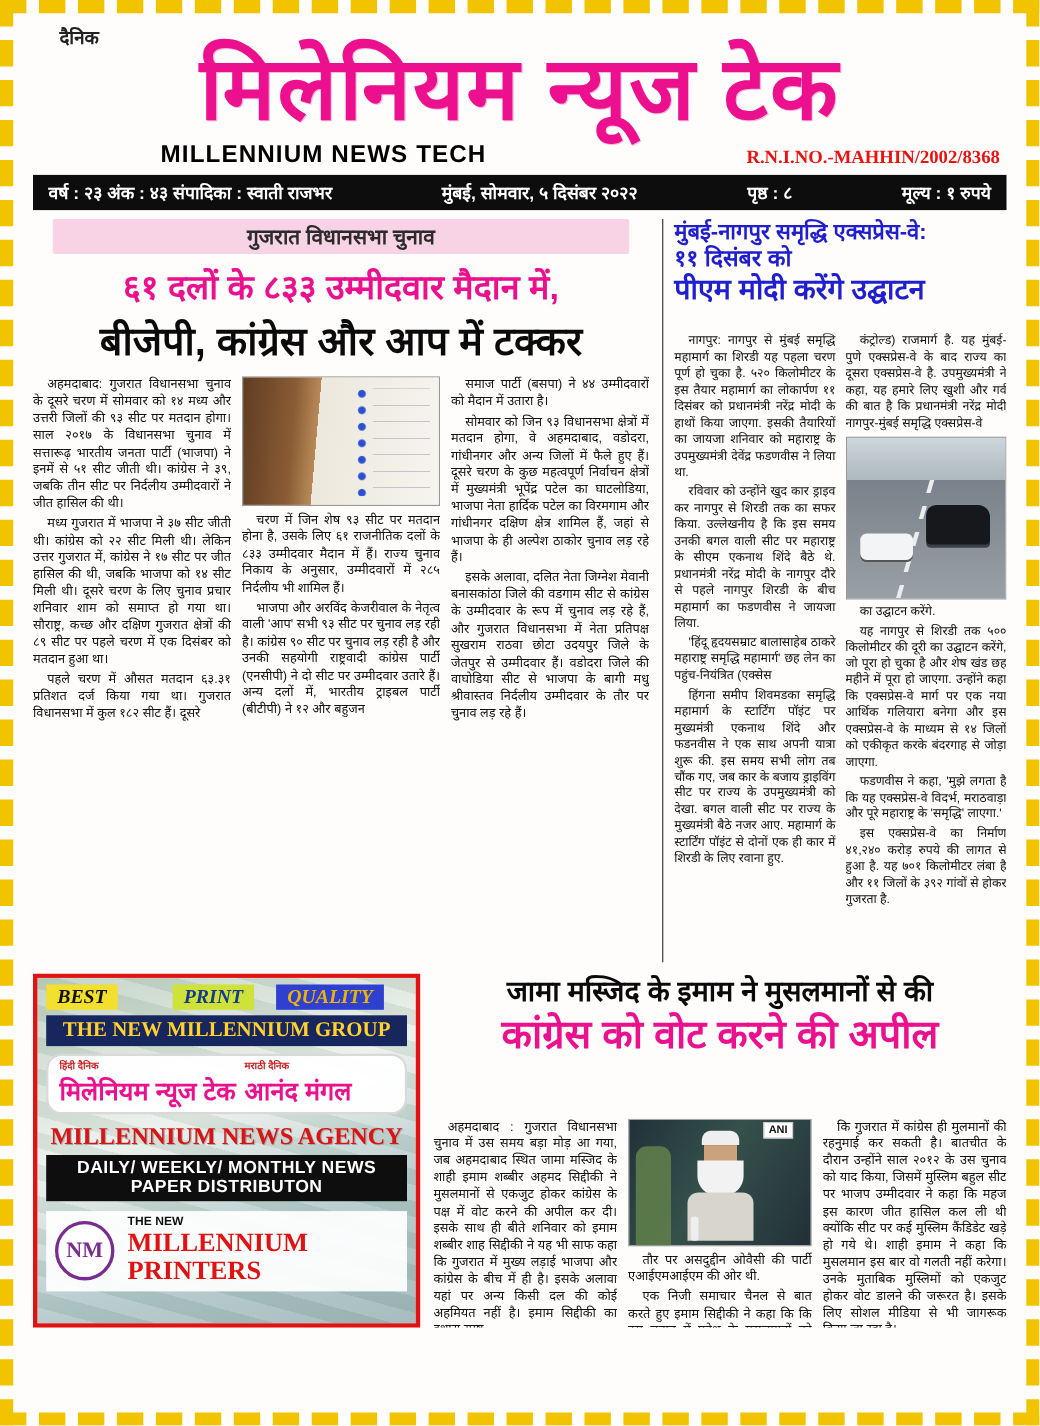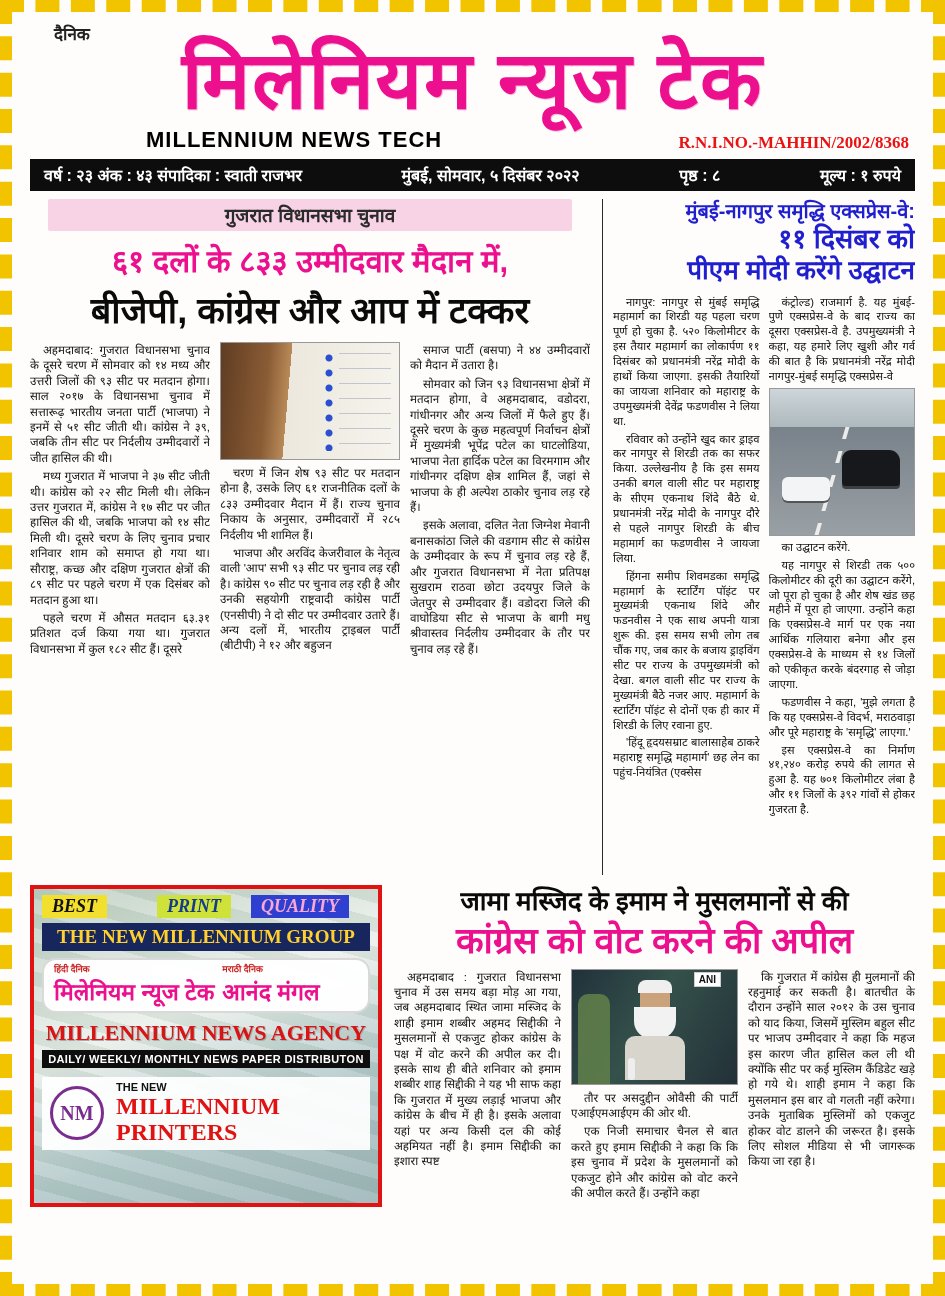--- a/index.html
+++ b/index.html
@@ -41,23 +41,23 @@
     color:var(--red);text-align:center;font-weight:800;
     font-size:61px;line-height:1.16;margin:2px 0;
   }
   .subhead-pink{color:var(--pink);text-align:center;font-weight:bold;font-size:31px;margin-top:4px;}
   .subhead-black{color:#0a0a0a;text-align:center;font-weight:800;font-size:36px;margin:4px 0 8px;}
   .body3{display:flex;gap:10px;flex:1;overflow:hidden;}
   .bodycol{flex:1;font-size:11.6px;line-height:1.33;text-align:justify;overflow:hidden;}
   .para{margin-bottom:3px;text-indent:13px;}
   
   .express{flex:1;border-left:1.5px solid #2a2a2a;padding-left:10px;display:flex;flex-direction:column;overflow:hidden;}
-  .blue-head{color:var(--blue);text-align:right;font-weight:800;line-height:1.2;margin-bottom:8px;}
+  .blue-head{color:var(--blue);text-align:left;font-weight:800;line-height:1.2;margin-bottom:24px;}
   .blue-head .l1{display:block;font-size:20px;}
-  .blue-head .l2{display:block;font-size:27px;}
+  .blue-head .l2{display:block;font-size:21px;}
   .blue-head .l3{display:block;font-size:26px;}
   .body2{display:flex;gap:9px;flex:1;overflow:hidden;}
   .body2 .bodycol{font-size:11.2px;}
   
   .img{position:relative;overflow:hidden;border:1px solid #999;}
   .evm{height:118px;margin-bottom:5px;
     background:linear-gradient(95deg,#5f3c22 0%,#8a5c35 26%,#b98a58 38%,#ece8dd 38%,#f6f4ee 100%);}
   .evm-lines{position:absolute;right:8px;top:10px;bottom:10px;width:52px;
     background:repeating-linear-gradient(180deg,#c4c4cf 0 1px,transparent 1px 15px);}
   .evm-dots{position:absolute;right:64px;top:8px;bottom:8px;width:12px;
@@ -82,35 +82,35 @@
   .bottomrow{display:flex;gap:12px;height:322px;overflow:hidden;margin:10px 2px 0;}
   .ad{
     width:352px;flex:none;border:4px solid var(--adred);padding:6px 8px;position:relative;overflow:hidden;
     background:
       linear-gradient(160deg,rgba(120,160,130,.35),rgba(235,242,235,.25) 40%,rgba(90,140,150,.35) 70%,rgba(60,110,120,.4)),
       repeating-linear-gradient(15deg,#eef1ee 0 14px,#d4ded6 14px 28px);
   }
   .badge{display:inline-block;font-family:"Liberation Serif","DejaVu Serif",serif;font-weight:bold;font-style:italic;padding:1px 10px;font-size:18px;}
   .b-best{background:#f3df2e;color:#111;}
   .b-print{background:#cfe23a;color:#143a8c;margin-left:30px;}
-  .b-quality{background:#2f3fd0;color:#f9a8d4;}
+  .b-quality{background:#2f3fd0;color:#eab308;}
   .badgecol{display:flex;flex-direction:row;align-items:flex-start;gap:20px;}
   .ad-group{background:var(--navy);color:#ffd02e;text-align:center;font-family:"Liberation Serif","DejaVu Serif",serif;font-weight:bold;font-size:19px;padding:3px 2px;margin-top:5px;}
   .ad-papers{background:rgba(255,255,255,.96);border:2px solid #d9d9d9;border-radius:14px;margin-top:7px;padding:2px 10px 4px;display:flex;align-items:flex-end;gap:8px;}
   .paper-blk{text-align:center;}
   .paper-tag{font-size:9px;color:#c22;font-weight:bold;text-align:left;}
   .paper-name{color:var(--pink);font-weight:800;font-size:23px;white-space:nowrap;}
   .ad-agency{color:#d81414;font-family:"Liberation Serif","DejaVu Serif",serif;font-weight:bold;font-size:22px;text-align:center;margin-top:7px;text-shadow:1px 1px 0 #aaa;}
-  .ad-dist{background:#0e0e0e;color:#fff;font-size:11px;font-weight:bold;text-align:center;padding:3px 2px;margin-top:4px;letter-spacing:.4px;}
+  .ad-dist{background:#0e0e0e;color:#fff;font-size:16px;font-weight:bold;text-align:center;padding:3px 2px;margin-top:4px;letter-spacing:.4px;}
   .ad-bottom{display:flex;align-items:center;gap:12px;margin-top:9px;background:rgba(255,255,255,.93);padding:4px 8px;}
   .logo-circle{width:54px;height:54px;border-radius:50%;border:3px solid #7a2d8e;display:flex;align-items:center;justify-content:center;color:#7a2d8e;font-family:"Liberation Serif","DejaVu Serif",serif;font-weight:bold;font-size:20px;background:#fff;flex:none;}
   .the-new{font-size:11px;font-weight:bold;color:#111;}
   .printers{color:var(--adred);font-family:"Liberation Serif","DejaVu Serif",serif;font-weight:bold;font-size:24px;line-height:1.1;}
   
-  .imam{flex:1;display:flex;flex-direction:column;overflow:hidden;}
+  .imam{flex:1;display:flex;flex-direction:column;overflow:hidden;gap:48px;}
   .imam-head{text-align:center;line-height:1.25;margin-bottom:6px;}
   .imam-head .hblack{display:block;color:#0a0a0a;font-weight:800;font-size:26px;}
   .imam-head .hpink{display:block;color:var(--pink);font-weight:800;font-size:36px;}
 </style>
 </head>
 <body>
 
 <div class="page">
 
   <div class="daily">दैनिक</div>
@@ -160,22 +160,22 @@
     <section class="express">
       <h2 class="blue-head">
         <span class="l1">मुंबई-नागपुर समृद्धि एक्सप्रेस-वे:</span>
         <span class="l2">११ दिसंबर को</span>
         <span class="l3">पीएम मोदी करेंगे उद्घाटन</span>
       </h2>
       <div class="body2">
         <div class="bodycol">
             <p class="para">नागपुर: नागपुर से मुंबई समृद्धि महामार्ग का शिरडी यह पहला चरण पूर्ण हो चुका है. ५२० किलोमीटर के इस तैयार महामार्ग का लोकार्पण ११ दिसंबर को प्रधानमंत्री नरेंद्र मोदी के हाथों किया जाएगा. इसकी तैयारियों का जायजा शनिवार को महाराष्ट्र के उपमुख्यमंत्री देवेंद्र फडणवीस ने लिया था.</p>
             <p class="para">रविवार को उन्होंने खुद कार ड्राइव कर नागपुर से शिरडी तक का सफर किया. उल्लेखनीय है कि इस समय उनकी बगल वाली सीट पर महाराष्ट्र के सीएम एकनाथ शिंदे बैठे थे. प्रधानमंत्री नरेंद्र मोदी के नागपुर दौरे से पहले नागपुर शिरडी के बीच महामार्ग का फडणवीस ने जायजा लिया.</p>
+            <p class="para">'हिंदू हृदयसम्राट बालासाहेब ठाकरे महाराष्ट्र समृद्धि महामार्ग' छह लेन का पहुंच-नियंत्रित (एक्सेस</p>
             <p class="para">हिंगना समीप शिवमडका समृद्धि महामार्ग के स्टार्टिंग पॉइंट पर मुख्यमंत्री एकनाथ शिंदे और फडनवीस ने एक साथ अपनी यात्रा शुरू की. इस समय सभी लोग तब चौंक गए, जब कार के बजाय ड्राइविंग सीट पर राज्य के उपमुख्यमंत्री को देखा. बगल वाली सीट पर राज्य के मुख्यमंत्री बैठे नजर आए. महामार्ग के स्टार्टिंग पॉइंट से दोनों एक ही कार में शिरडी के लिए रवाना हुए.</p>
-            <p class="para">'हिंदू हृदयसम्राट बालासाहेब ठाकरे महाराष्ट्र समृद्धि महामार्ग' छह लेन का पहुंच-नियंत्रित (एक्सेस</p>
           </div>
         <div class="bodycol">
           <div>
               <p class="para">कंट्रोल्ड) राजमार्ग है. यह मुंबई-पुणे एक्सप्रेस-वे के बाद राज्य का दूसरा एक्सप्रेस-वे है. उपमुख्यमंत्री ने कहा, यह हमारे लिए खुशी और गर्व की बात है कि प्रधानमंत्री नरेंद्र मोदी नागपुर-मुंबई समृद्धि एक्सप्रेस-वे</p>
             </div>
           <div class="img highway">
             <div class="hw-line"></div>
             <div class="hw-suv"></div>
             <div class="hw-car"></div>
           </div>

